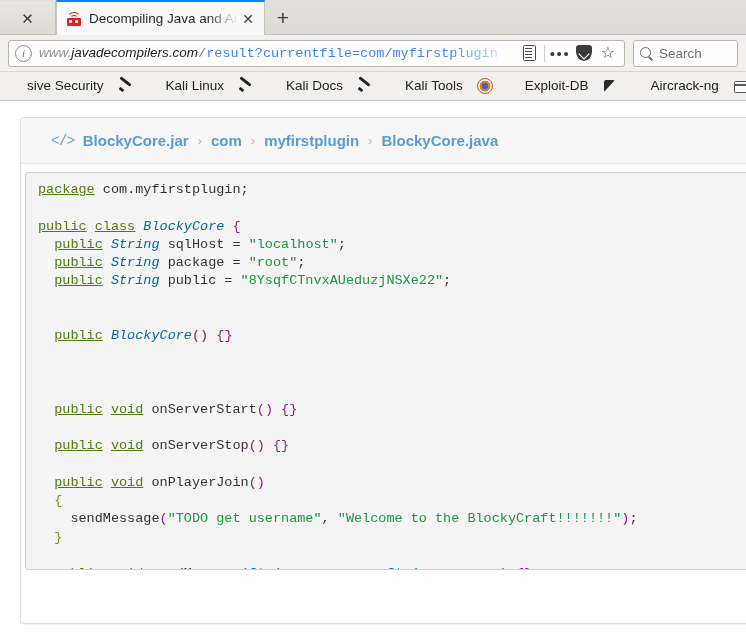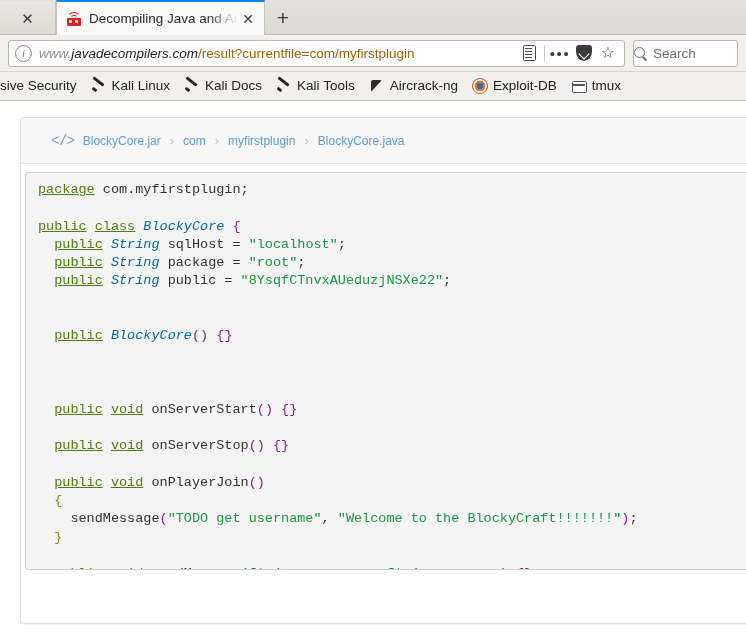--- a/index.html
+++ b/index.html
@@ -115,21 +115,21 @@
     margin-right: 7px;
   }
   .url-text {
     flex: 1 1 auto; min-width: 0;
     font-size: 13.5px; white-space: nowrap; overflow: hidden;
     -webkit-mask-image: linear-gradient(to right, #000 86%, transparent 100%);
     mask-image: linear-gradient(to right, #000 86%, transparent 100%);
   }
   .url-host { color: #1c1c1c; font-style: italic; }
   .url-host .url-www { color: #8e8e8e; }
-  .url-path { color: #a16207; }
+  .url-path { color: #3b82f6; font-family: Liberation Mono, monospace; }
 
   .url-actions { display: flex; align-items: center; flex: 0 0 auto; }
   .ic-btn {
     width: 24px; height: 24px;
     display: flex; align-items: center; justify-content: center;
     cursor: pointer;
   }
   .reader-icon {
     width: 13px; height: 16px;
     border: 1.6px solid #4a4a4a; border-radius: 1.5px;
@@ -156,21 +156,21 @@
   }
   .star { font-size: 16px; color: #4a4a4a; line-height: 1; }
 
   .searchbar {
     flex: 0 0 105px;
     height: 27px;
     background: #ffffff;
     border: 1px solid #b8b4ae;
     border-radius: 3px;
     display: flex; align-items: center;
-    padding: 0 0;
+    padding: 0 6px;
   }
   .mag {
     flex: 0 0 13px; width: 13px; height: 13px; position: relative; margin-right: 6px;
   }
   .mag::before {
     content: ""; position: absolute; left: 0; top: 0;
     width: 9px; height: 9px; border: 1.6px solid #6d6d6d; border-radius: 50%;
   }
   .mag::after {
     content: ""; position: absolute; left: 8.5px; top: 9px;
@@ -188,21 +188,21 @@
     padding-left: 0;
     overflow: hidden;
     white-space: nowrap;
   }
   .bm {
     display: flex; align-items: center;
     padding: 2px 7px; font-size: 13.5px; color: #232323;
     cursor: pointer; flex: 0 0 auto;
   }
   .bm:first-child { padding-left: 0; }
-  .bm-label { line-height: 1; }
+  .bm-label { line-height: 1; padding-left: 27px; }
   .bmicon { flex: 0 0 16px; width: 16px; height: 16px; margin-right: 5px; position: relative; }
 
   
   .ic-kali::before {
     content: ""; position: absolute; left: 1px; top: 2px;
     width: 13px; height: 3px; background: #232323;
     transform: rotate(38deg); border-radius: 1px;
     transform-origin: center;
   }
   .ic-kali::after {
@@ -260,21 +260,21 @@
     height: 46px;
     display: flex; align-items: center;
     padding: 0 14px 0 30px;
   }
   .code-tag {
     color: #6aa3d5; font-size: 14px;
     font-family: "Liberation Mono", monospace;
     margin-right: 8px; letter-spacing: -0.5px;
   }
   .crumb {
-    color: #5b9bd5; font-size: 12px; font-weight: normal;
+    color: #5b9bd5; font-size: 15px; font-weight: bold;
     cursor: pointer; white-space: nowrap;
   }
   .crumb-sep {
     color: #bcbcbc; font-size: 13px; margin: 0 9px;
     font-weight: normal;
   }
   .codewrap { padding: 8px 14px 22px 4px; }
   pre.code {
     margin: 0;
     background: #f4f4f4;
@@ -353,26 +353,26 @@
       </div>
       <div class="bm">
         <span class="bmicon ic-kali"></span>
         <span class="bm-label">Kali Docs</span>
       </div>
       <div class="bm">
         <span class="bmicon ic-kali"></span>
         <span class="bm-label">Kali Tools</span>
       </div>
       <div class="bm">
+        <span class="bmicon ic-exploit"></span>
+        <span class="bm-label">Exploit-DB</span>
+      </div>
+      <div class="bm">
         <span class="bmicon ic-aircrack"></span>
         <span class="bm-label">Aircrack-ng</span>
-      </div>
-      <div class="bm">
-        <span class="bmicon ic-exploit"></span>
-        <span class="bm-label">Exploit-DB</span>
       </div>
       <div class="bm">
         <span class="bmicon ic-folder"></span>
         <span class="bm-label">tmux</span>
       </div>
     </div>
 
   <div class="viewport">
     <div class="card">
 

